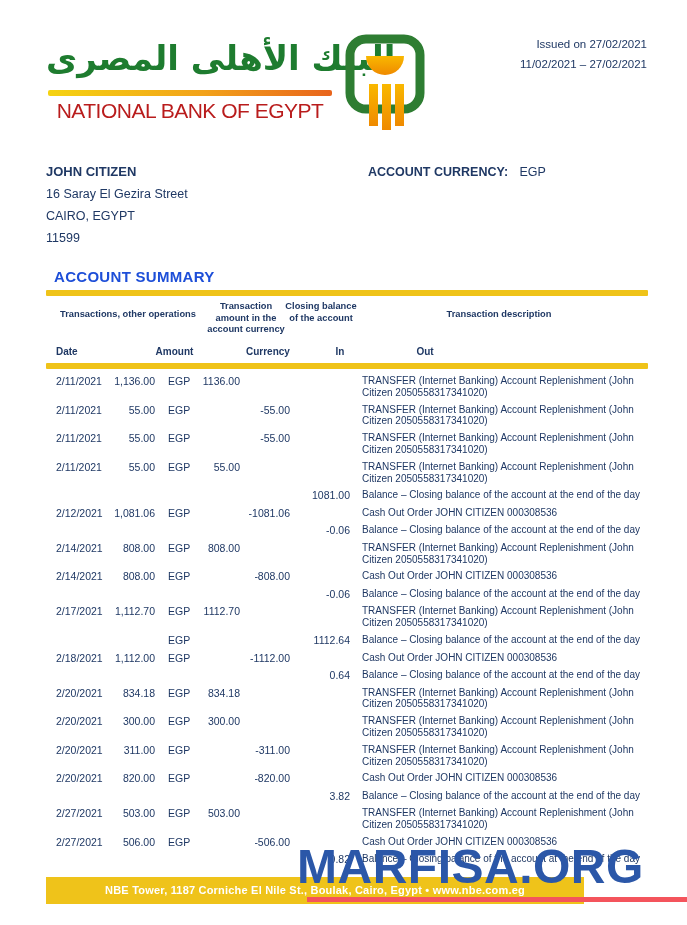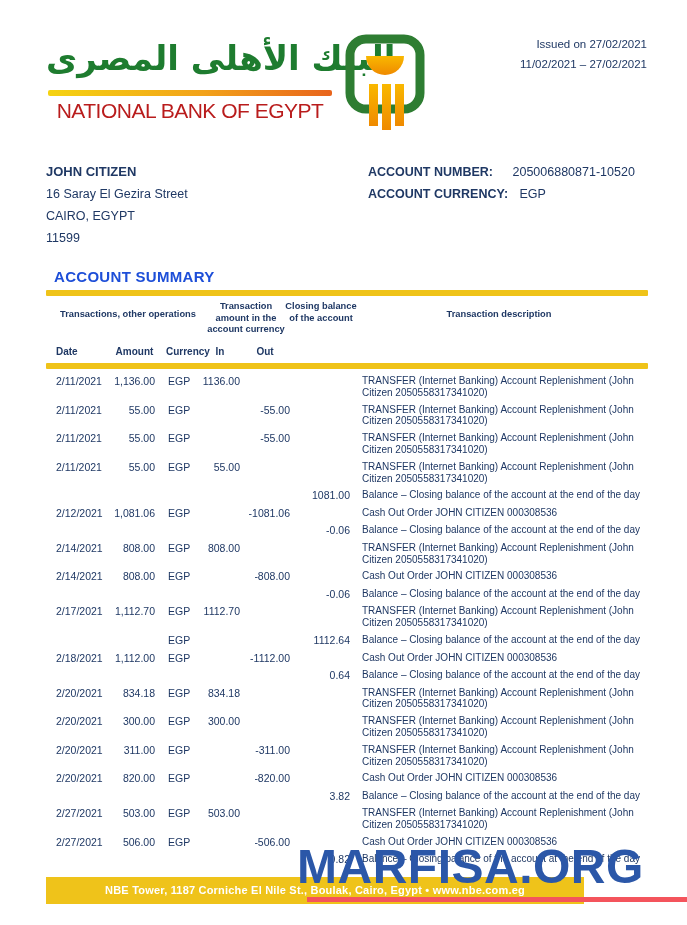--- a/index.html
+++ b/index.html
@@ -44,21 +44,21 @@
     grid-template-columns:58px 41px 45px 40px 50px 60px 1fr;
     padding-left:10px;
   }
   .thead-groups { padding-top:5px; }
   .g-cell { font-size:9.3px; font-weight:bold; line-height:11.5px; text-align:center; color:#1F3864; }
   .g-trans { grid-column:1 / 4; padding-top:8px; }
   .g-amt   { grid-column:4 / 6; padding:0 0 0 2px; }
   .g-close { grid-column:6 / 7; margin:0 -8px 0 -6px; }
   .g-desc  { grid-column:7 / 8; padding-top:8px; }
 
-  .thead-cols { padding-top:10px; padding-bottom:4px; }
+  .thead-cols { padding-top:10px; padding-bottom:4px;gap:40px; }
   .h-cell { font-size:10px; font-weight:bold; color:#1F3864; }
   .h-date { text-align:left; }
   .h-amount { text-align:center; }
   .h-currency { text-align:left; padding-left:11px; }
   .h-in { text-align:center; }
   .h-out { text-align:center; }
 
   .tbody { margin-top:4px; }
   .trow { padding-top:2.5px; padding-bottom:2.5px; }
   .cell { font-size:10.5px; line-height:12.5px; color:#1F3864; }
@@ -115,24 +115,20 @@
 
   <div class="customer">
     <div class="name">JOHN CITIZEN</div>
     <div>16 Saray El Gezira Street</div>
     <div>CAIRO, EGYPT</div>
     <div>11599</div>
   </div>
 
   <div class="account">
     <div class="row">
-      <span class="lbl">ACCOUNT NUMBER:</span>
-      <span class="val val-wide">205006880871-10520</span>
-    </div>
-    <div class="row">
       <span class="lbl">ACCOUNT CURRENCY:</span>
       <span class="val">EGP</span>
     </div>
   </div>
 
   <div class="summary">
     <div class="summary-title">ACCOUNT SUMMARY</div>
     <div class="ybar top"></div>
 
     <div class="thead-groups">

